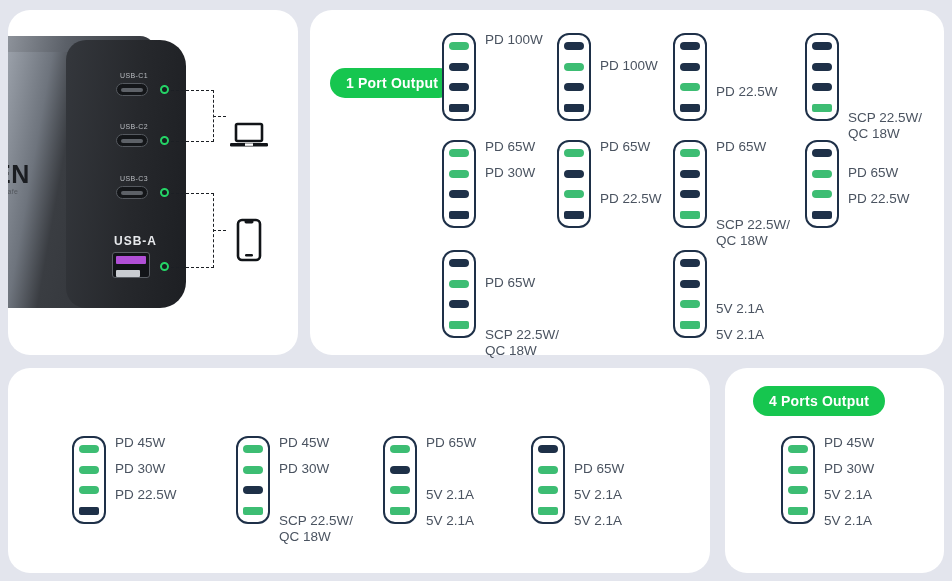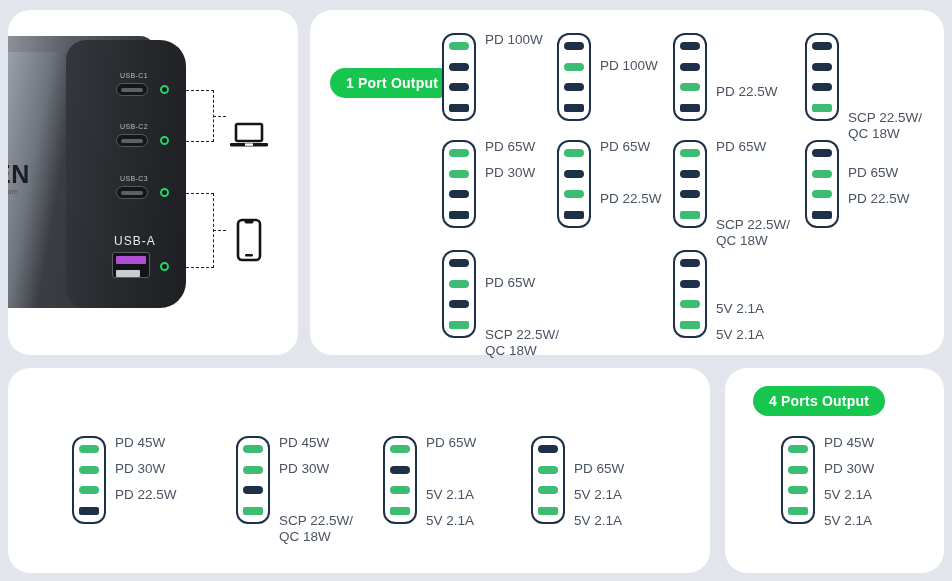--- a/index.html
+++ b/index.html
@@ -129,21 +129,21 @@
     <div class="led" style="left:152px; top:75px;"></div>
 
     <div class="port-label" style="left:112px; top:113px;">USB-C2</div>
     <div class="usbc-slot" style="left:108px; top:124px;"></div>
     <div class="led" style="left:152px; top:126px;"></div>
 
     <div class="port-label" style="left:112px; top:165px;">USB-C3</div>
     <div class="usbc-slot" style="left:108px; top:176px;"></div>
     <div class="led" style="left:152px; top:178px;"></div>
 
-    <div class="port-label big" style="left:106px; top:224px;">USB-A</div>
+    <div class="port-label big" style="left:106px; top:224px;font-weight:bold;">USB-A</div>
     <div class="usba-slot" style="left:104px; top:242px;">
       <div class="usba-fill"></div>
       <div class="usba-tongue"></div>
     </div>
     <div class="led" style="left:152px; top:252px;"></div>
 
     <div class="dash-h" style="left:163px; top:80px;  width:43px;"></div>
     <div class="dash-h" style="left:163px; top:131px; width:43px;"></div>
     <div class="dash-v" style="left:205px; top:80px;  height:52px;"></div>
     <div class="dash-h" style="left:205px; top:106px; width:13px;"></div>

